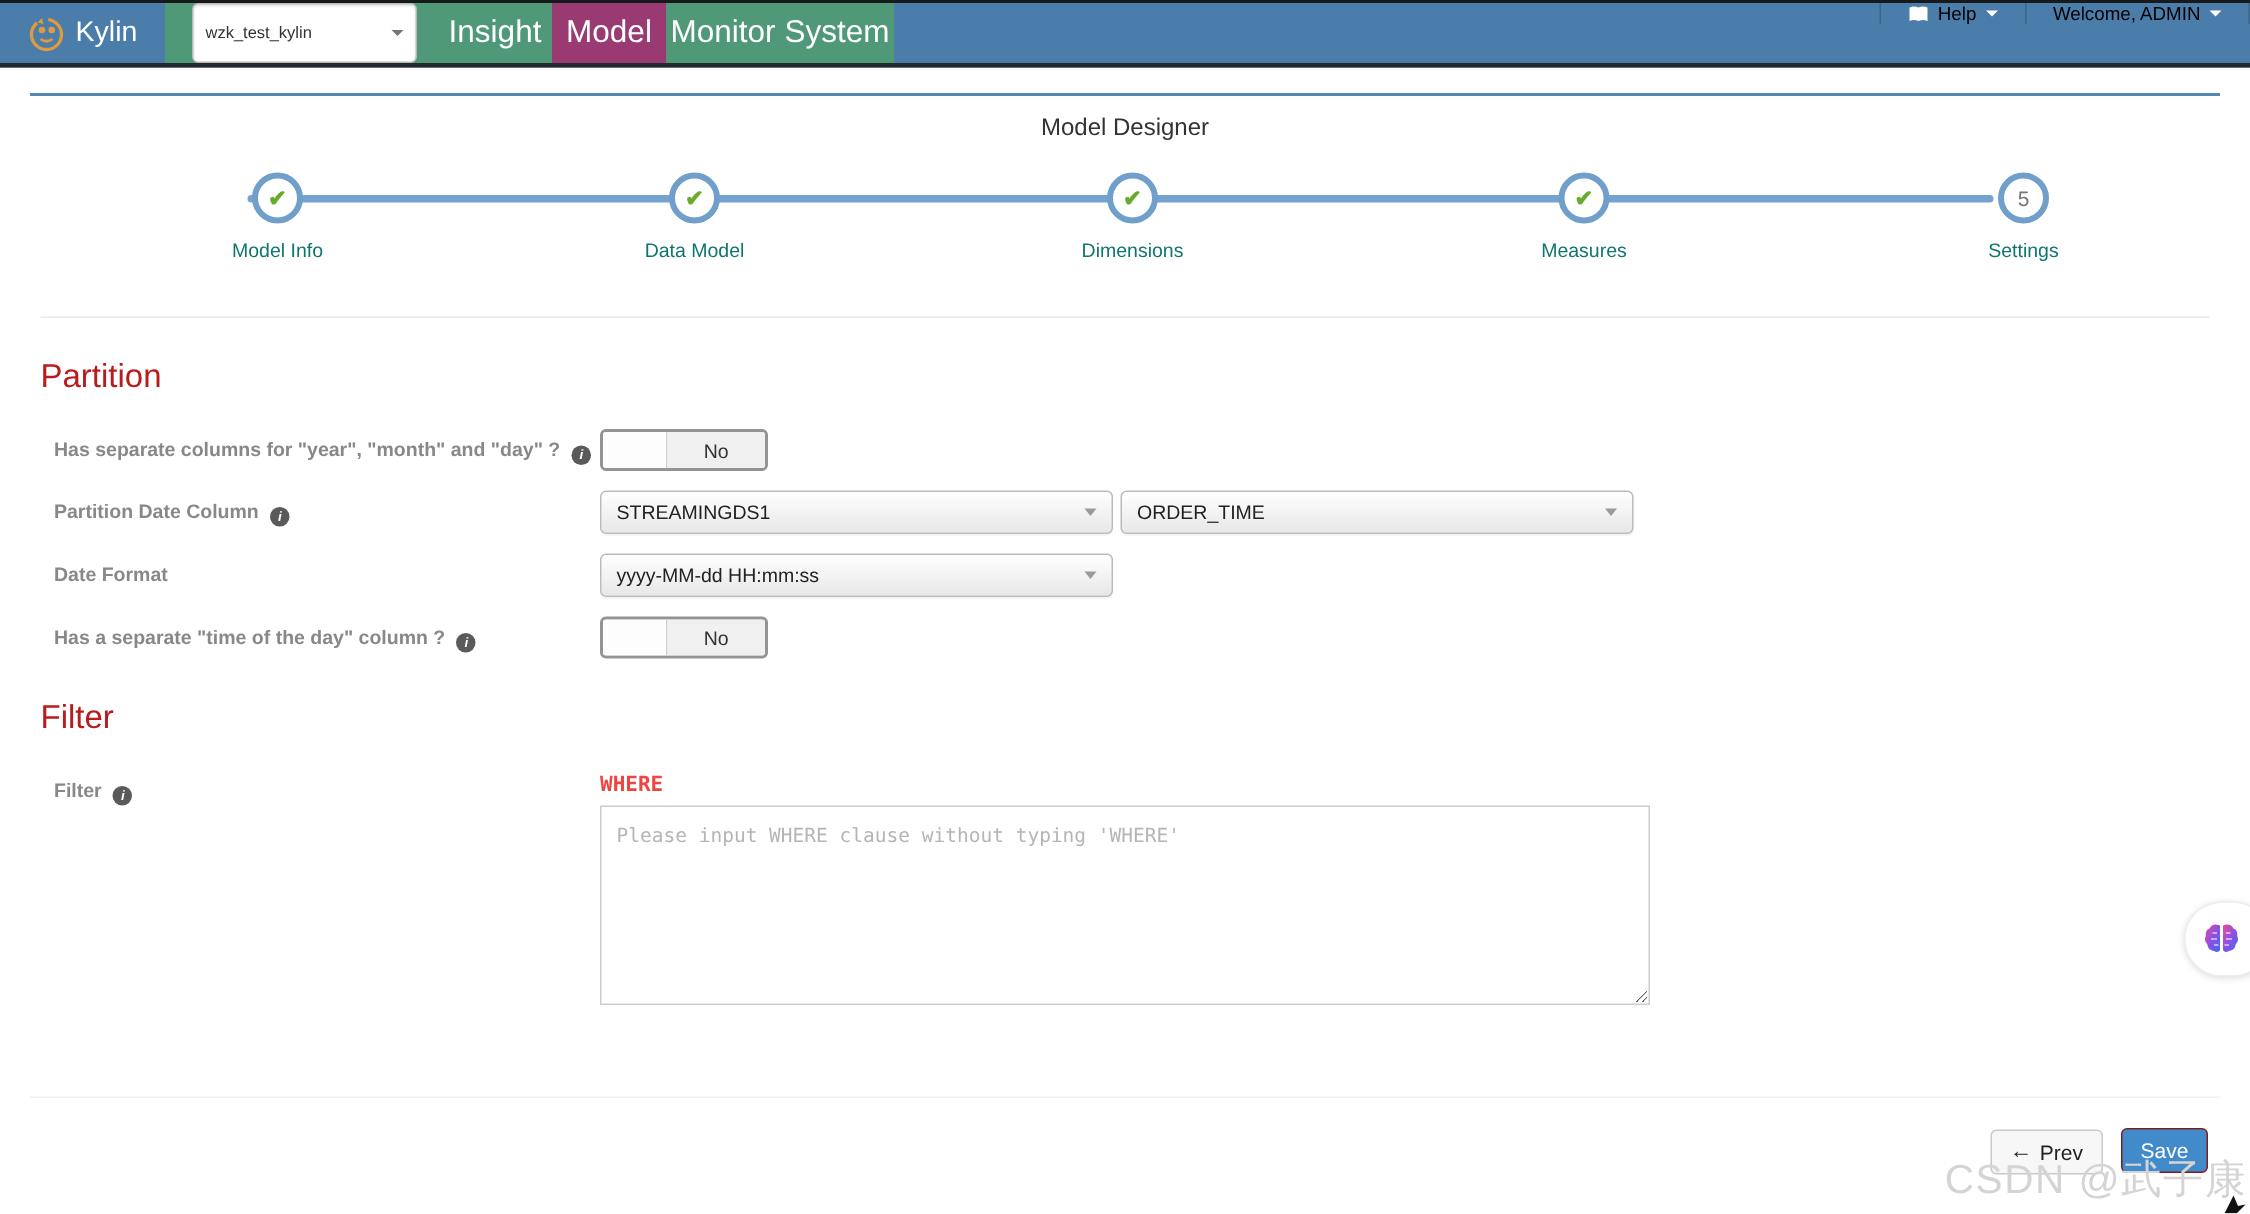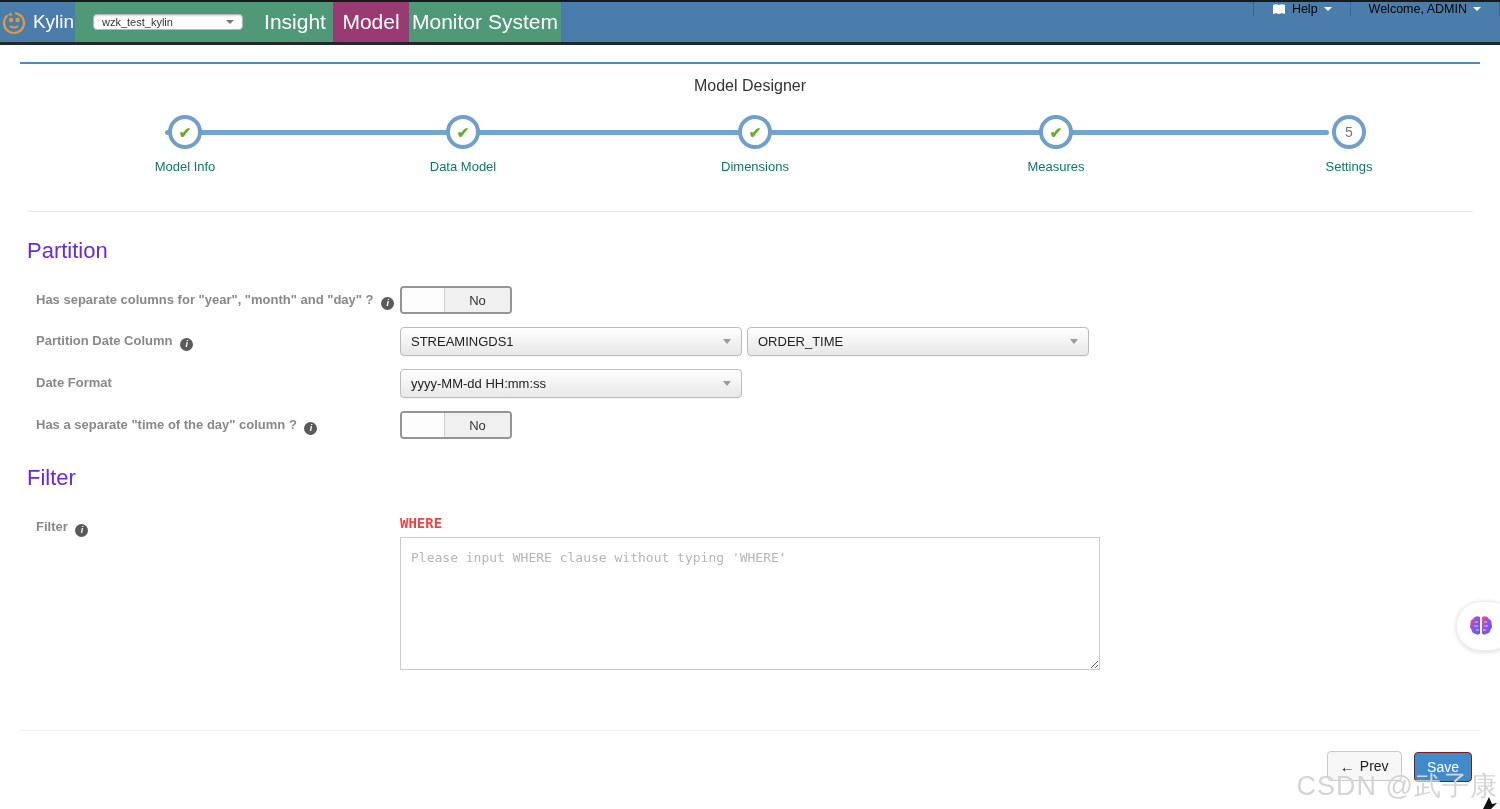--- a/index.html
+++ b/index.html
@@ -11,27 +11,27 @@
   }
 
   
   .navbar {
     height:45px; display:flex; align-items:stretch;
     background:#4b7dab;
     border-top:2px solid #17191b;
     border-bottom:3px solid #23282c;
   }
   .brand {
-    width:75px; background:#4b7dab; display:flex; align-items:center;
+    width:110px; background:#4b7dab; display:flex; align-items:center;
     justify-content:center; gap:6px; color:#fff; font-size:19px;
   }
   .brand-logo { width:26px; height:26px; display:block; }
   .nav-green { background:#4f9878; display:flex; align-items:stretch; }
   .project-select {
-    align-self:center; margin:0 14px 0 18px; width:150px; height:16px;
+    align-self:center; margin:0 14px 0 18px; width:150px; height:40px;
     background:#fff; border:1px solid #b8b8b8; border-radius:4px;
     display:flex; align-items:center; padding:0 8px; font-size:11px; color:#333;
     box-shadow: inset 0 1px 2px rgba(0,0,0,0.15);
   }
   .project-select .caret { margin-left:auto; border-top:4px solid #777; }
   .nav-tab {
     width:76px; display:flex; align-items:center; justify-content:center;
     color:#fff; font-size:21px; cursor:pointer;
   }
   .nav-tab.active { background:#9a3a72; }
@@ -66,21 +66,21 @@
   }
   .step-check { color:#67ad2b; font-size:15px; font-weight:bold; line-height:1; }
   .step-num { color:#777; font-size:14px; line-height:1; }
   .step-label { margin-top:10px; font-size:13px; color:#0f766e; }
   .step1 { left:165px; } .step2 { left:443px; } .step3 { left:735px; }
   .step4 { left:1036px; } .step5 { left:1329px; }
   .stepper-sep { border-bottom:1px solid #e9e9e9; margin:0 7px; }
 
   
   .section { padding:0 7px; }
-  .section-heading { font-size:22px; font-weight:500; color:#6d28d9; margin:26px 0 22px 0; }
+  .section-heading { font-size:22px; font-weight:500; color:#b91c1c; margin:26px 0 22px 0; }
   .form-row { display:flex; align-items:flex-start; margin-bottom:13px; }
   .form-label {
     width:364px; margin-left:9px; padding-top:6px;
     font-size:13px; font-weight:bold; color:#888; flex-shrink:0;
   }
   .info-icon {
     display:inline-flex; width:13px; height:13px; border-radius:50%;
     background:#5a5a5a; color:#fff; font-size:9px; font-weight:bold;
     align-items:center; justify-content:center; vertical-align:-2px; margin-left:4px;
     font-style:italic;

